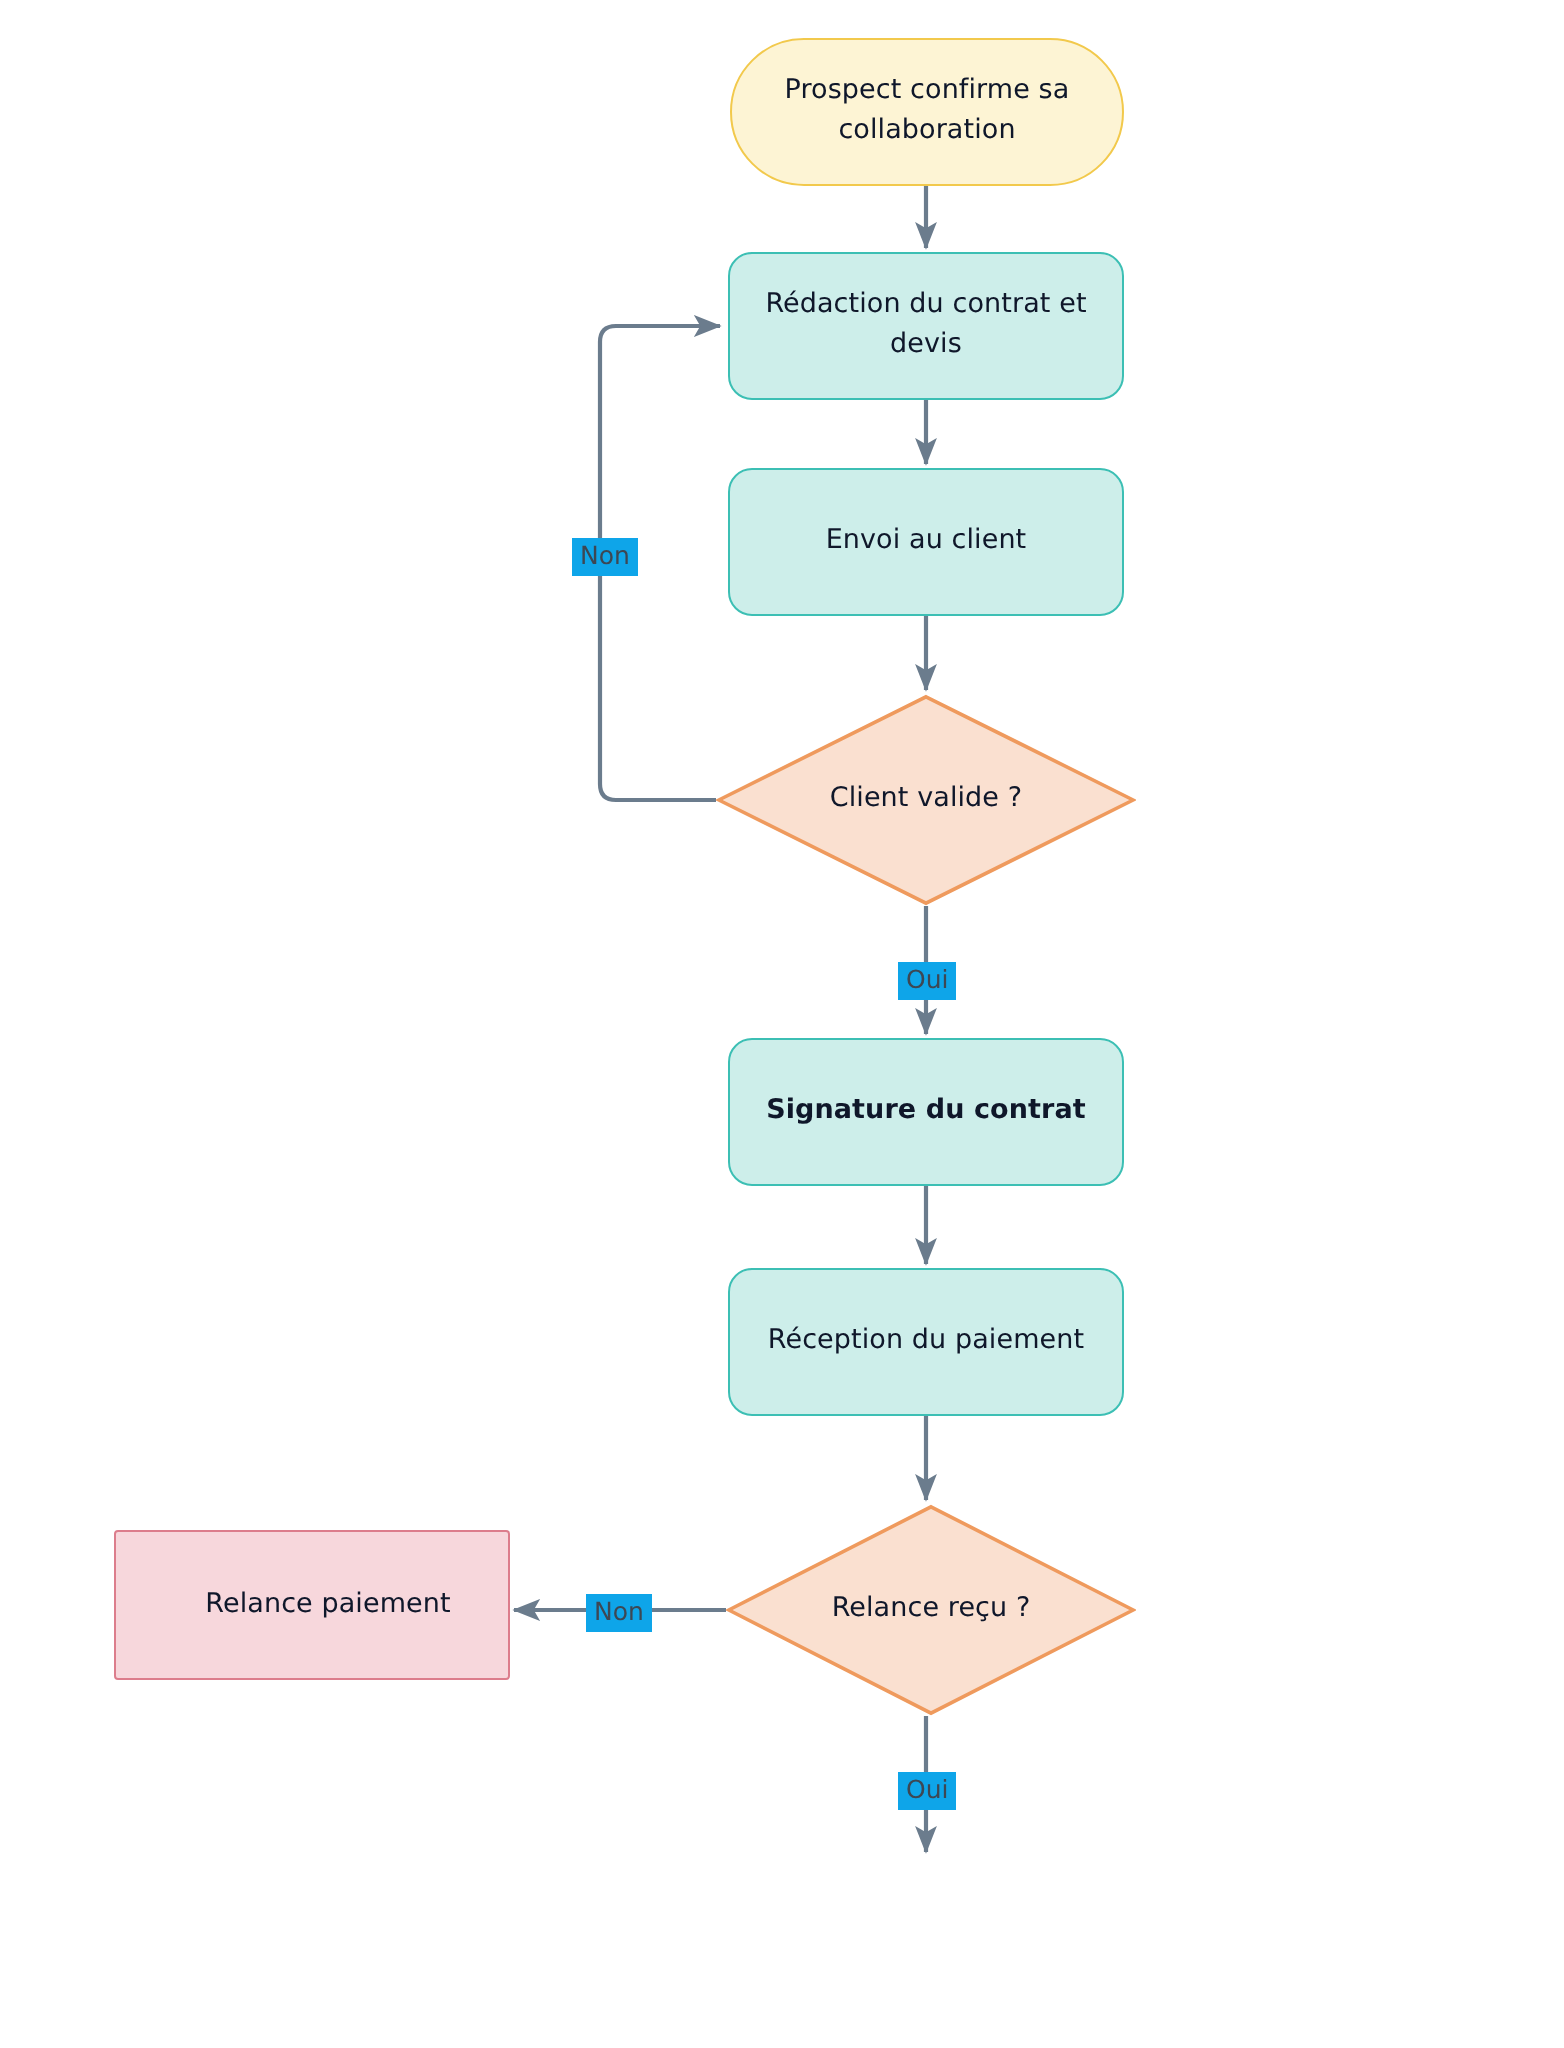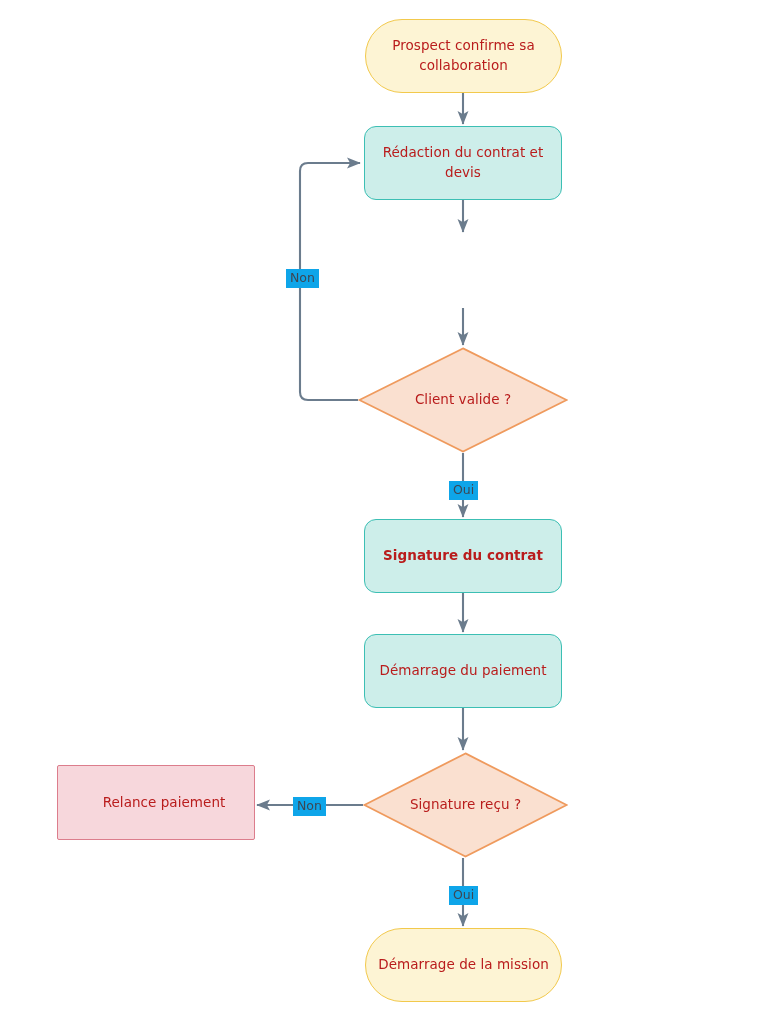--- a/index.html
+++ b/index.html
@@ -28,21 +28,21 @@
     height: 1024px;
     pointer-events: none;
   }
   .node {
     position: absolute;
     box-sizing: border-box;
     display: flex;
     align-items: center;
     justify-content: center;
     text-align: center;
-    color: #b91c1c;
+    color: #0f172a;
     font-size: 13.5px;
     line-height: 1.45;
     letter-spacing: 0.05px;
   }
   .node-terminal {
     background: #fdf4d4;
     border: 1.6px solid #f2c94c;
     border-radius: 38px;
   }
   .node-process {
@@ -115,50 +115,50 @@
   </svg>
 
   <div class="node node-terminal" style="left:365px; top:19px; width:197px; height:74px;">
     <span>Prospect confirme sa collaboration</span>
   </div>
 
   <div class="node node-process" style="left:364px; top:126px; width:198px; height:74px;">
     <span>Rédaction du contrat et devis</span>
   </div>
 
+  <div class="node node-process" style="left:364px; top:234px; width:198px; height:74px;">
+    <span>Envoi au client</span>
+  </div>
 
   <div class="node node-decision" style="left:358px; top:347px; width:210px; height:106px;justify-content:center;">
     <svg class="decision-shape" viewBox="0 0 210 106" preserveAspectRatio="none">
       <polygon points="105,1.4 208.6,53 105,104.6 1.4,53" fill="#fae0d0" stroke="#ef9a5d" stroke-width="1.8"></polygon>
     </svg>
     <span class="decision-label">Client valide ?</span>
   </div>
 
   <div class="node node-process" style="left:364px; top:519px; width:198px; height:74px;font-weight:bold;">
     <span>Signature du contrat</span>
   </div>
 
   <div class="node node-process" style="left:364px; top:634px; width:198px; height:74px;">
-    <span>Démarrage du paiement</span>
+    <span>Réception du paiement</span>
   </div>
 
   <div class="node node-decision" style="left:363px; top:752px; width:205px; height:106px;">
     <svg class="decision-shape" viewBox="0 0 205 106" preserveAspectRatio="none">
       <polygon points="102.5,1.4 203.6,53 102.5,104.6 1.4,53" fill="#fae0d0" stroke="#ef9a5d" stroke-width="1.8"></polygon>
     </svg>
-    <span class="decision-label">Signature reçu ?</span>
+    <span class="decision-label">Relance reçu ?</span>
   </div>
 
   <div class="node node-alert" style="left:57px; top:765px; width:198px; height:75px;">
     <span>Relance paiement</span>
   </div>
 
-  <div class="node node-terminal" style="left:365px; top:928px; width:197px; height:74px;">
-    <span>Démarrage de la mission</span>
-  </div>
 
   <div class="edge-label" style="left:286px; top:269px;">
     <span>Non</span>
   </div>
 
   <div class="edge-label" style="left:449px; top:481px;">
     <span>Oui</span>
   </div>
 
   <div class="edge-label" style="left:293px; top:797px;">

